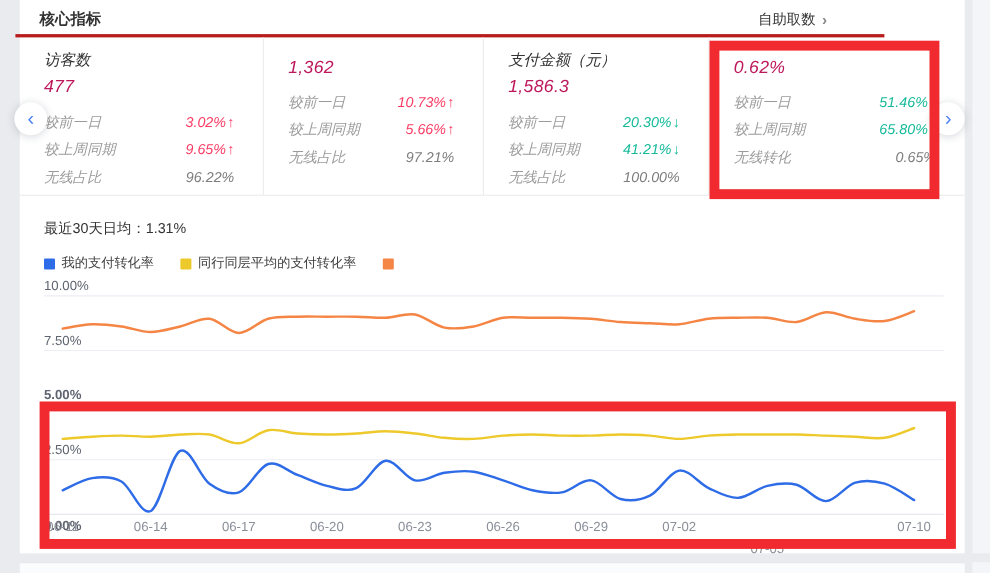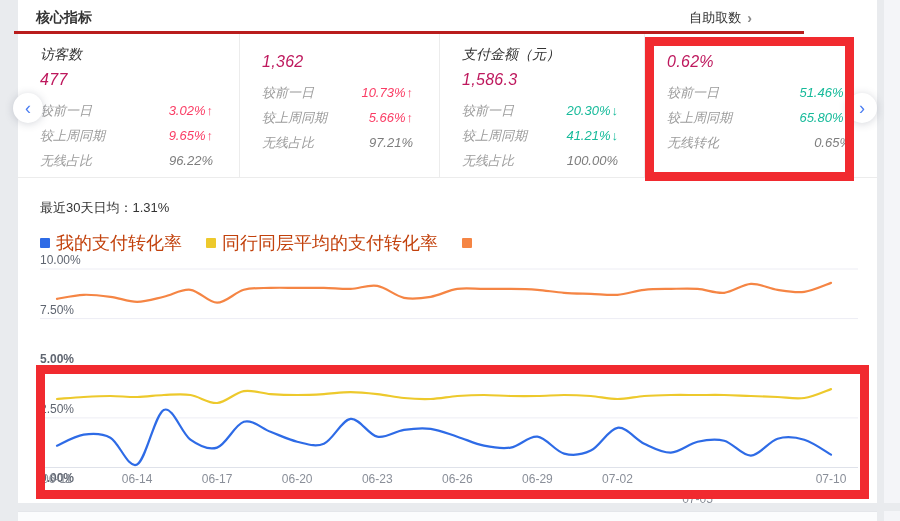--- a/index.html
+++ b/index.html
@@ -65,21 +65,21 @@
     position:absolute; width:30px; height:30px; border-radius:50%;
     background:#fff; border:none; box-shadow:0 1px 8px rgba(60,70,90,.22);
     color:#4a7df2; font-size:18px; line-height:28px; text-align:center;
     cursor:pointer; z-index:40; padding:0;
   }
   .nav.prev { left:13px; top:93px; }
   .nav.next { left:847px; top:93px; }
   
   .chart-title { position:absolute; left:40px; top:199px; font-size:13px; color:#333; }
   .legend { position:absolute; left:40px; top:231px; display:flex; gap:24px; z-index:5; }
-  .legend-item { display:flex; align-items:center; gap:6px; font-size:18px; color:#c2410c; cursor:pointer; }
+  .legend-item { display:flex; align-items:center; gap:6px; font-size:12px; color:#404040; cursor:pointer; }
   .legend-swatch { width:10px; height:10px; border-radius:1px; display:inline-block; }
   #chart-svg { position:absolute; left:0; top:0; width:900px; height:521px; }
   .ytick { position:absolute; left:40px; font-size:12px; color:#5f6570; }
   .xtick { position:absolute; top:472px; width:60px; text-align:center; font-size:12px; color:#8a8f99; }
   
   .hl { position:absolute; border:9px solid var(--hl-color); z-index:50; pointer-events:none; }
   .hl-card  { left:645px; top:37px;  width:209px; height:144px; }
   .hl-chart { left:36px;  top:365px; width:833px; height:134px; }
 </style>
 </head>

